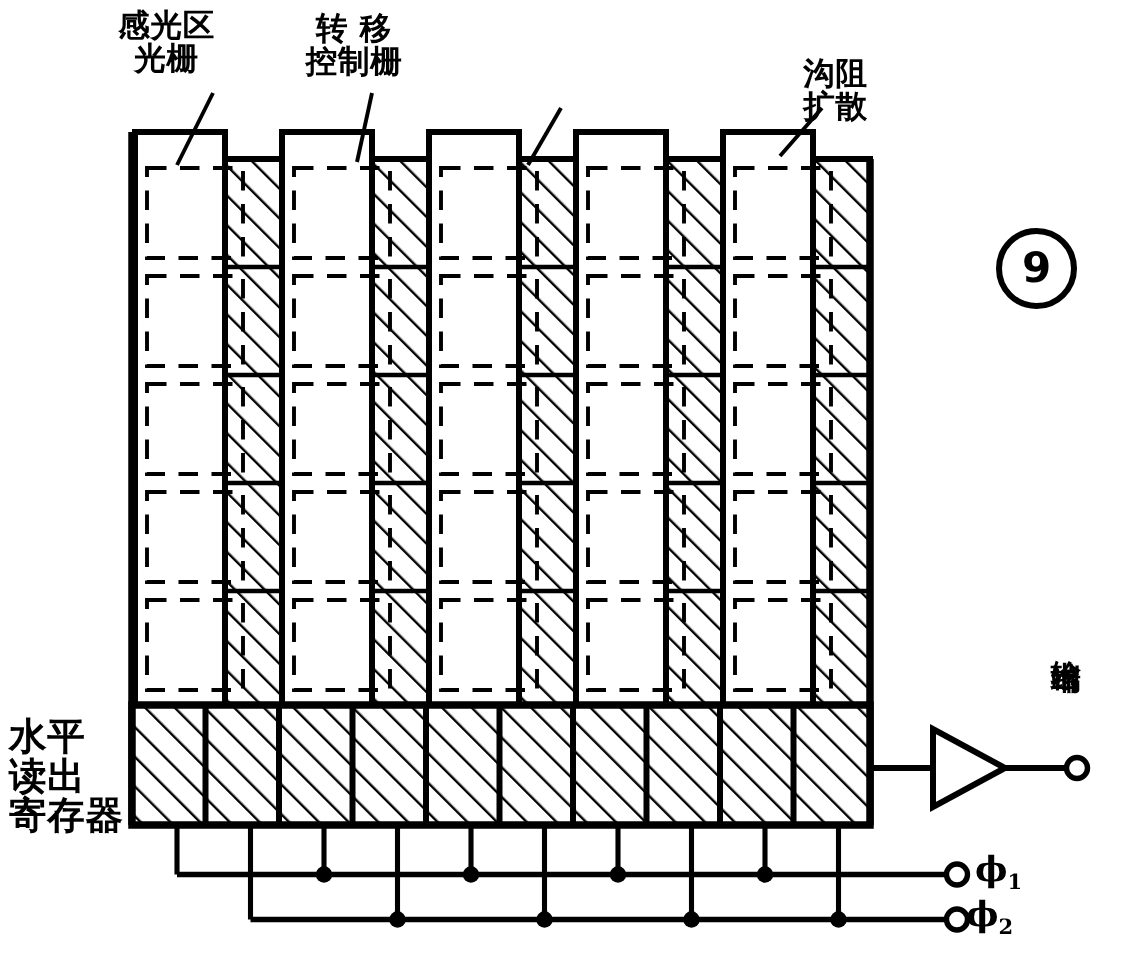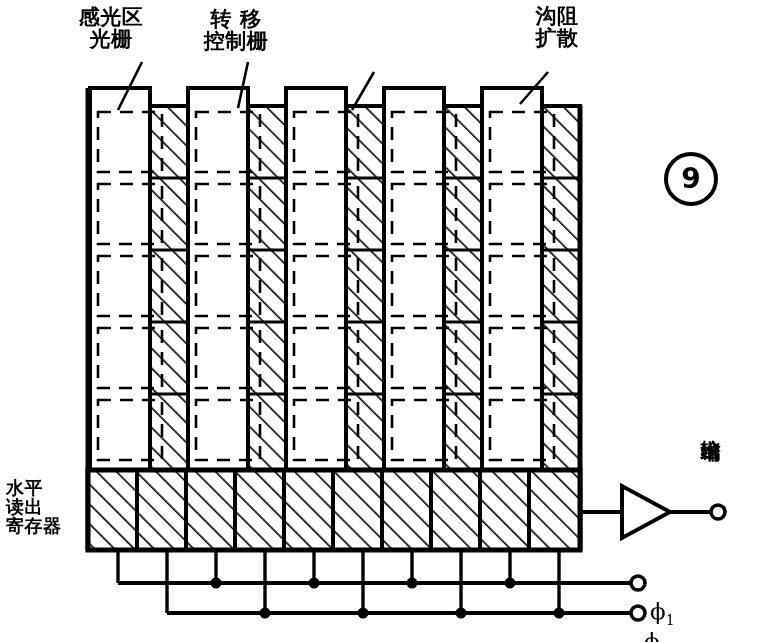--- a/index.html
+++ b/index.html
@@ -14,33 +14,32 @@
   .cjk{
     position:absolute;
     font-family:"DejaVu Sans","Liberation Sans",sans-serif;
     font-weight:700;
     color:#000;
     line-height:1.06;
     letter-spacing:0.5px;
     white-space:pre;
   }
   .lbl-top{font-size:21px;text-align:center;}
-  .lbl-left{font-size:18px;text-align:left;}
+  .lbl-left{font-size:25px;text-align:left;}
   .lbl-vert{
     font-size:20px;
     writing-mode:vertical-rl;
     text-orientation:upright;
     letter-spacing:1px;
   }
   .phi{
     position:absolute;
     font-family:"DejaVu Serif","Liberation Serif",serif;
-    font-weight:400;
+    font-weight:700;
     font-size:23px;
-    margin-top:32px;
   }
   .phi sub{font-size:14px;}
   .circnum{
     position:absolute;
     width:46px;height:46px;border:4px solid #000;border-radius:50%;
     display:flex;align-items:center;justify-content:center;
     font-family:"DejaVu Sans","Liberation Sans",sans-serif;
     font-weight:700;font-size:28px;line-height:1;
   }
 </style>
@@ -223,21 +222,21 @@
     </g>
   </svg>
 
   <div class="cjk lbl-top" style="left:56px;top:6px;width:110px;">感光区
 光栅</div>
 
   <div class="cjk lbl-top" style="left:176px;top:8px;width:120px;">转 移
 控制栅</div>
 
 
-  <div class="cjk lbl-top" style="left:502px;top:5px;width:110px;">沟阻
+  <div class="cjk lbl-top" style="left:502px;top:38px;width:110px;">沟阻
 扩散</div>
 
   <div class="cjk lbl-left" style="left:6px;top:478px;width:80px;">水平
 读出
 寄存器</div>
 
   <div class="cjk lbl-vert" style="left:700px;top:424px;">输出端</div>
 
   <div class="phi" style="left:650px;top:566px;">
     <span>ϕ</span><sub>1</sub>

